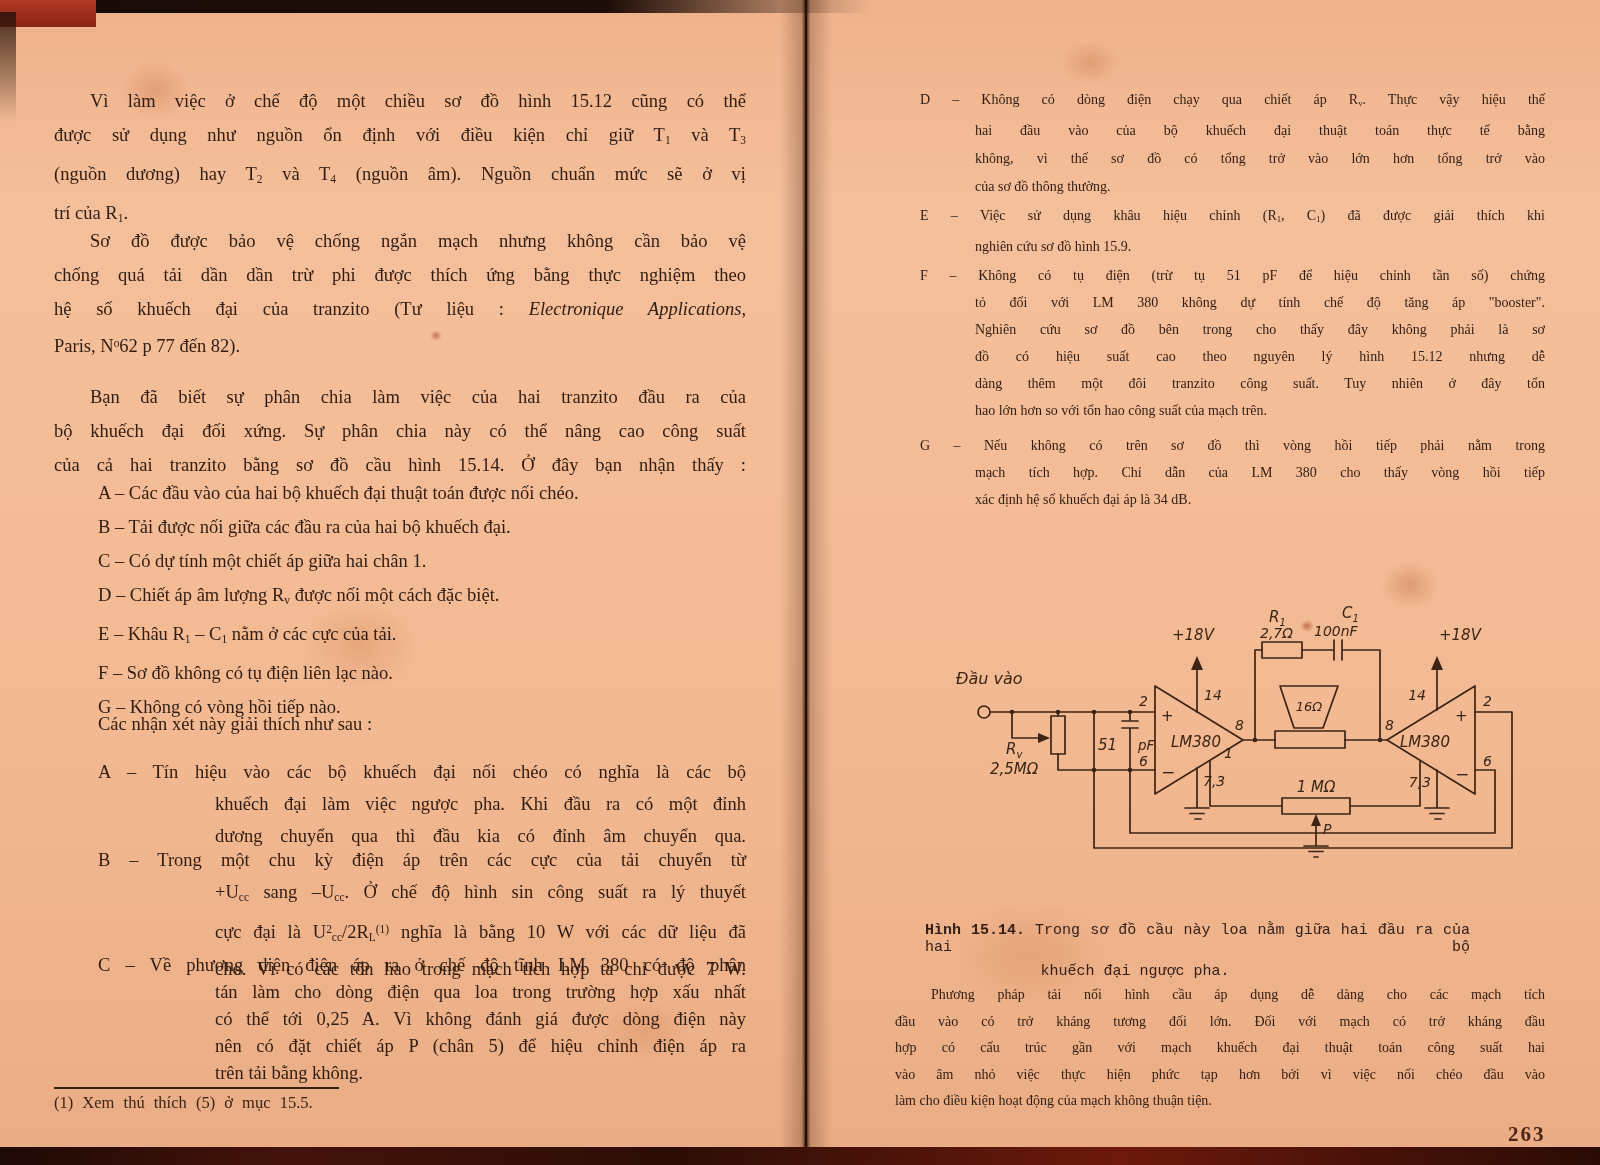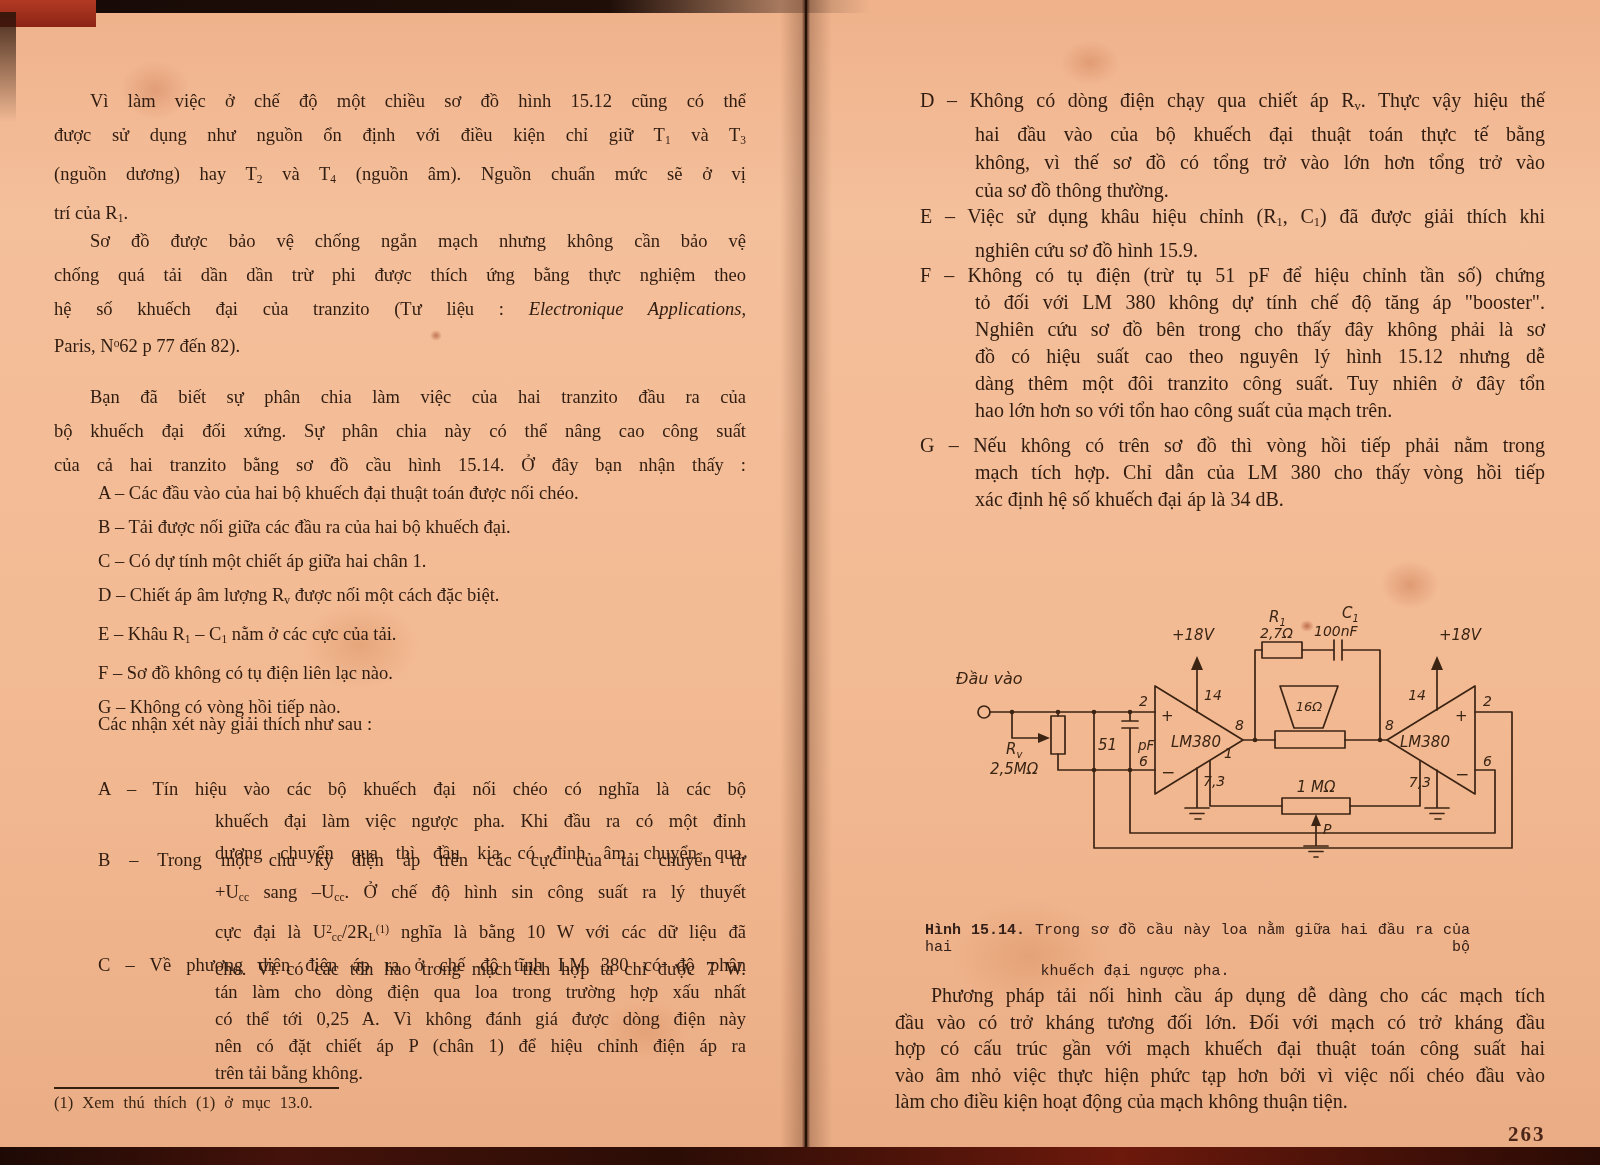--- a/index.html
+++ b/index.html
@@ -1,21 +1,21 @@
 <!DOCTYPE html>
 <html><head>
 <meta charset="utf-8">
 <style>
   html,body{margin:0;padding:0;background:#140807;}
   #stage{position:relative;width:1600px;height:1165px;overflow:hidden;
          background:linear-gradient(180deg,#efb28b 0%,#f4bf9b 18%,#f3bb94 55%,#eeb28a 85%,#e9ac84 100%);
          font-family:"Liberation Serif","DejaVu Serif",serif;}
   .blk{position:absolute;font-family:Liberation Serif, serif;}
   .serif{color:#301c10;font-size:18.5px;}
-  .rsize{font-size:20px;}
+  .rsize{font-size:14px;}
   .lh34{line-height:34px;} .lh32{line-height:32px;} .lh28{line-height:28px;}
   .lh27{line-height:27px;} .lh26{line-height:26.5px;}
   .l-col{left:54px;width:692px;}
   .l-col2{left:98px;width:648px;}
   .r-col{left:895px;width:650px;}
   .r-col2{left:920px;width:625px;}
   .line{text-align:justify;text-align-last:justify;}
   .rag{text-align-last:left;}
   .ind{margin-left:36px;}
   .hang{margin-left:117px;}
@@ -88,43 +88,43 @@
     <div class="line rag">D – Chiết áp âm lượng R<sub>v</sub> được nối một cách đặc biệt.</div>
     <div class="line rag">E – Khâu R<sub>1</sub> – C<sub>1</sub> nằm ở các cực của tải.</div>
     <div class="line rag">F – Sơ đồ không có tụ điện liên lạc nào.</div>
     <div class="line rag">G – Không có vòng hồi tiếp nào.</div>
   </div>
 
   <div class="blk serif l-col2" style="top:712px;line-height:24px">
     <div class="line rag">Các nhận xét này giải thích như sau :</div>
   </div>
 
-  <div class="blk serif l-col2 lh32" style="top:773px">
+  <div class="blk serif l-col2 lh32" style="top:756px">
     <div class="line">A – Tín hiệu vào các bộ khuếch đại nối chéo có nghĩa là các bộ</div>
     <div class="line hang">khuếch đại làm việc ngược pha. Khi đầu ra có một đỉnh</div>
     <div class="line hang">dương chuyển qua thì đầu kia có đỉnh âm chuyển qua.</div>
   </div>
 
   <div class="blk serif l-col2 lh32" style="top:844px">
     <div class="line">B – Trong một chu kỳ điện áp trên các cực của tải chuyển từ</div>
     <div class="line hang">+U<sub>cc</sub> sang –U<sub>cc</sub>. Ở chế độ hình sin công suất ra lý thuyết</div>
     <div class="line hang">cực đại là U<sup>2</sup><sub>cc</sub>/2R<sub>L</sub><sup>(1)</sup> nghĩa là bằng 10 W với các dữ liệu đã</div>
     <div class="line hang">cho. Vì có các tổn hao trong mạch tích hợp ta chỉ được 7 W.</div>
   </div>
 
   <div class="blk serif l-col2 lh27" style="top:952px">
     <div class="line">C – Về phương diện điện áp ra ở chế độ tĩnh LM 380 có độ phân</div>
     <div class="line hang">tán làm cho dòng điện qua loa trong trường hợp xấu nhất</div>
     <div class="line hang">có thể tới 0,25 A. Vì không đánh giá được dòng điện này</div>
-    <div class="line hang">nên có đặt chiết áp P (chân 1) để hiệu chỉnh điện áp ra</div>
+    <div class="line hang">nên có đặt chiết áp P (chân 5) để hiệu chỉnh điện áp ra</div>
     <div class="line hang rag">trên tải bằng không.</div>
   </div>
 
   <div class="footrule"></div>
-  <div class="footnote">(1) Xem thú thích (1) ở mục 13.0.</div>
+  <div class="footnote">(1) Xem thú thích (5) ở mục 15.5.</div>
 
   <div class="blk serif rsize r-col2 lh28" style="top:86px">
     <div class="line">D – Không có dòng điện chạy qua chiết áp R<sub>v</sub>. Thực vậy hiệu thế</div>
     <div class="line rhang">hai đầu vào của bộ khuếch đại thuật toán thực tế bằng</div>
     <div class="line rhang">không, vì thế sơ đồ có tổng trở vào lớn hơn tổng trở vào</div>
     <div class="line rhang rag">của sơ đồ thông thường.</div>
   </div>
 
   <div class="blk serif rsize r-col2 lh28" style="top:202px">
     <div class="line">E – Việc sử dụng khâu hiệu chỉnh (R<sub>1</sub>, C<sub>1</sub>) đã được giải thích khi</div>

